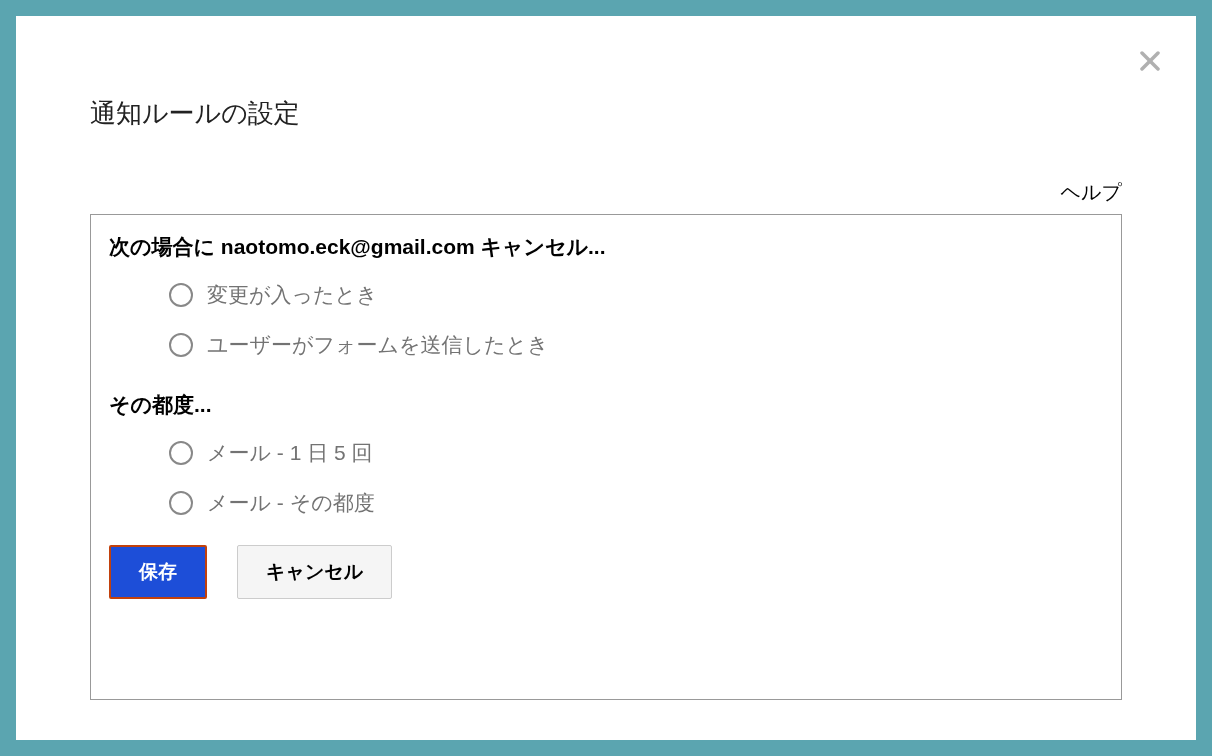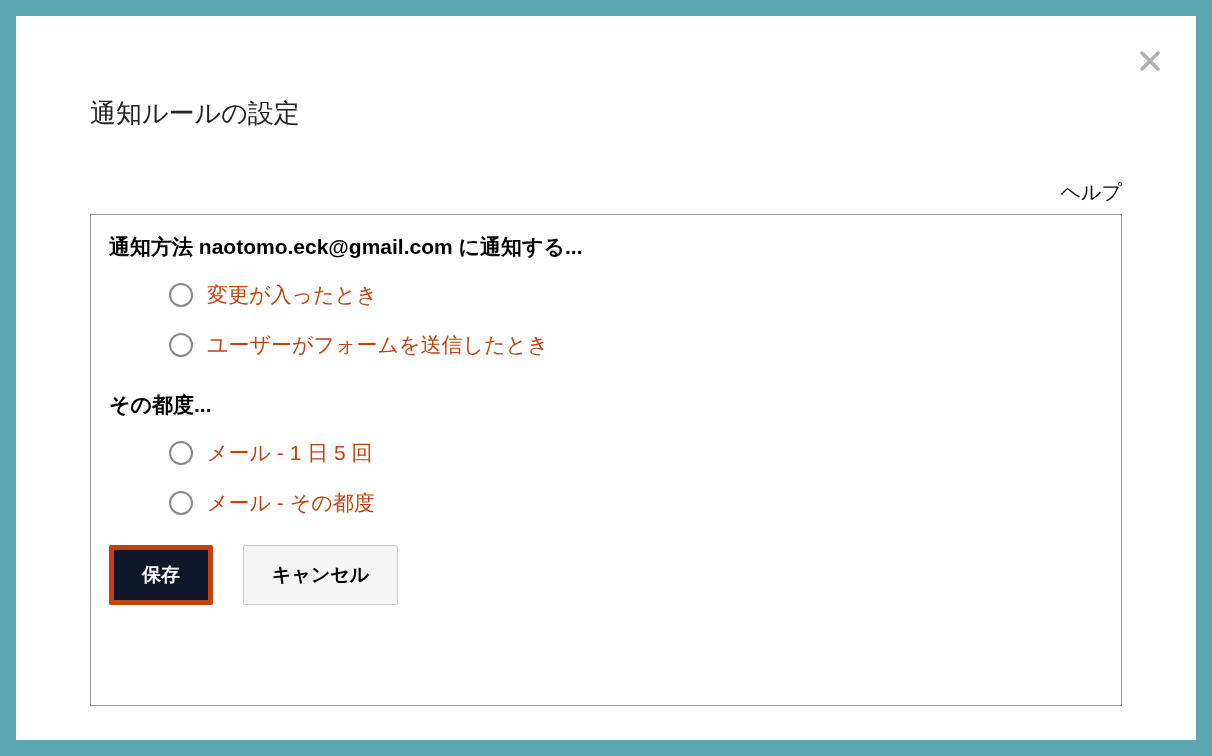--- a/index.html
+++ b/index.html
@@ -83,42 +83,42 @@
       width: 24px;
       height: 24px;
       border: 2px solid #888888;
       border-radius: 50%;
       margin-right: 14px;
       flex-shrink: 0;
     }
     
     .option-label {
       font-size: 21px;
-      color: #c2410c;
+      color: #737373;
     }
     
     .button-row {
       display: flex;
       gap: 30px;
       margin-top: 28px;
     }
     
     .btn {
       padding: 12px 28px;
       font-size: 19px;
       border-radius: 2px;
       cursor: pointer;
       border: 1px solid transparent;
     }
     
     .btn-save {
-      background-color: #0f172a;
+      background-color: #1d4ed8;
       color: #ffffff;
       font-weight: bold;
-      border: 5px solid #c2410c;
+      border: 2px solid #c2410c;
     }
     
     .btn-cancel {
       background-color: #f5f5f5;
       color: #000000;
       font-weight: bold;
       border: 1px solid #cccccc;
     }
   </style>
 </head>
@@ -134,21 +134,21 @@
   </div>
 
   <h1 class="modal-title">通知ルールの設定</h1>
 
   <div class="help-link">
     <a>ヘルプ</a>
   </div>
 
   <div class="settings-box">
 
-    <div class="section-heading">通知方法 naotomo.eck@gmail.com に通知する...</div>
+    <div class="section-heading">次の場合に naotomo.eck@gmail.com キャンセル...</div>
 
     <div class="option-row">
       <div class="radio-circle"></div>
       <span class="option-label">変更が入ったとき</span>
     </div>
 
     <div class="option-row">
       <div class="radio-circle"></div>
       <span class="option-label">ユーザーがフォームを送信したとき</span>
     </div>

